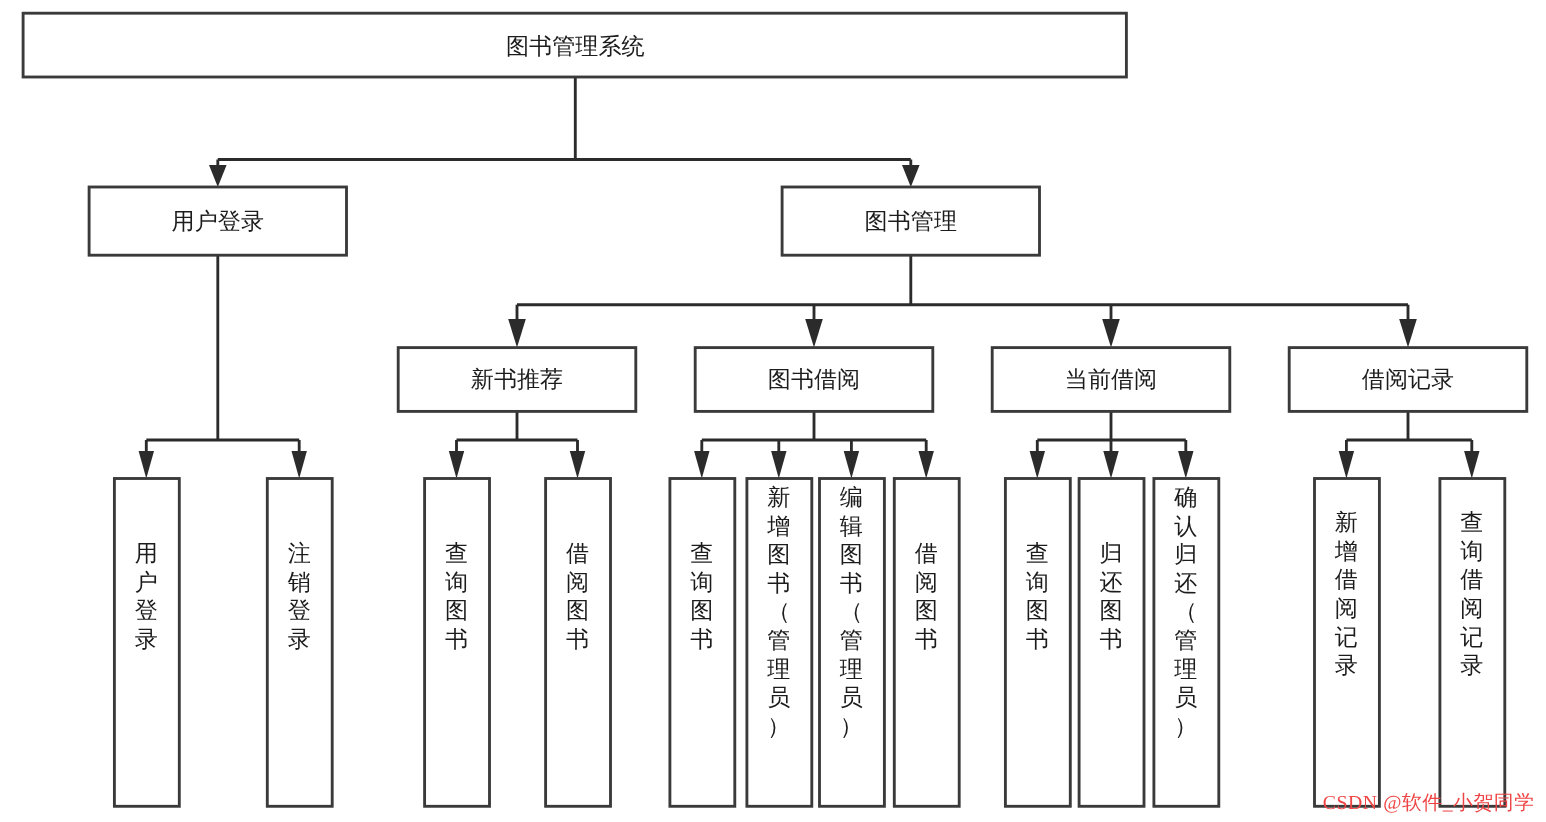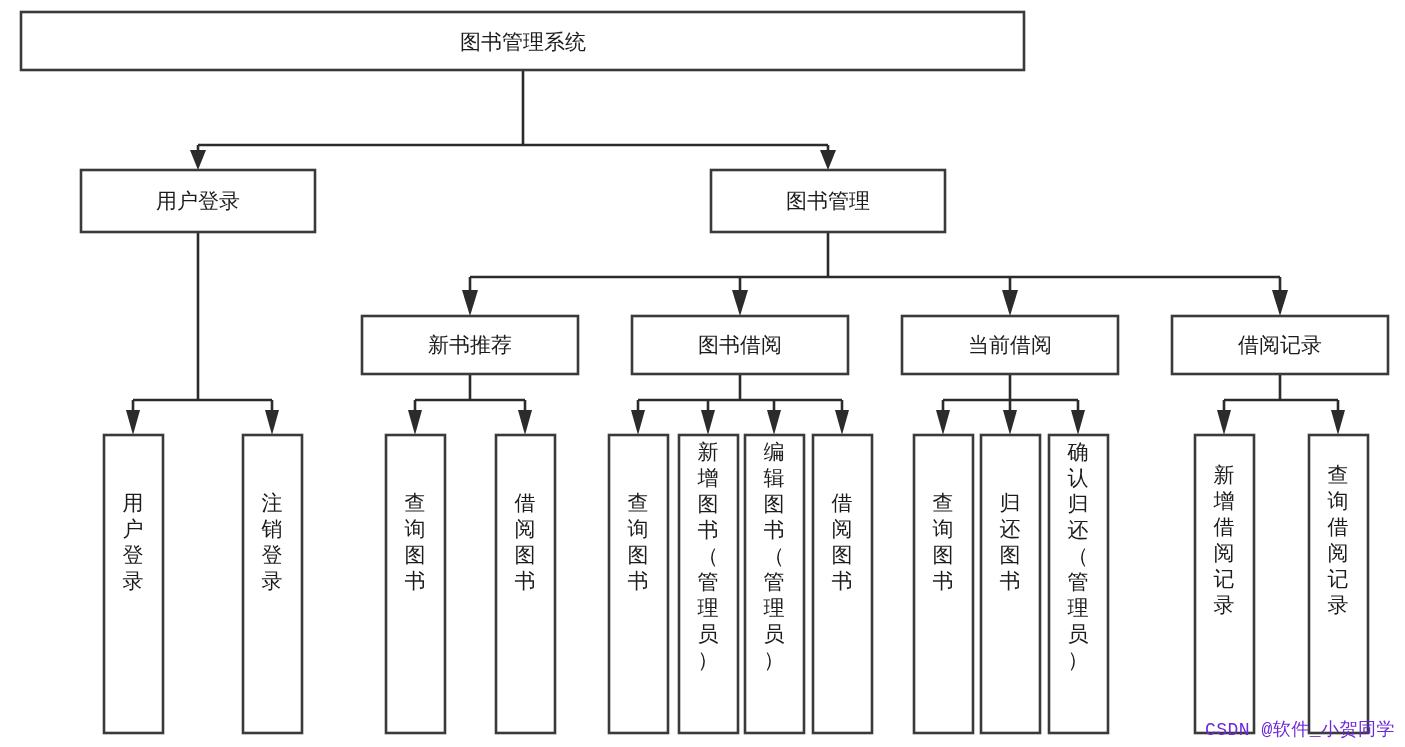--- a/index.html
+++ b/index.html
@@ -52,23 +52,23 @@
   .node-label-v {
     font-family: "DejaVu Sans", "Liberation Sans", sans-serif;
     font-size: 21px;
     fill: #1c1c1c;
     text-anchor: middle;
   }
   .watermark {
     position: absolute;
     right: 10px;
     bottom: 6px;
-    font-family: Liberation Mono, monospace;
+    font-family: Liberation Serif, serif;
     font-size: 18px;
-    color: #6d28d9;
+    color: #ef4444;
     white-space: nowrap;
     letter-spacing: 0.5px;
     user-select: none;
   }
 </style>
 </head>
 <body>
 
 <div id="diagram-root">
 

